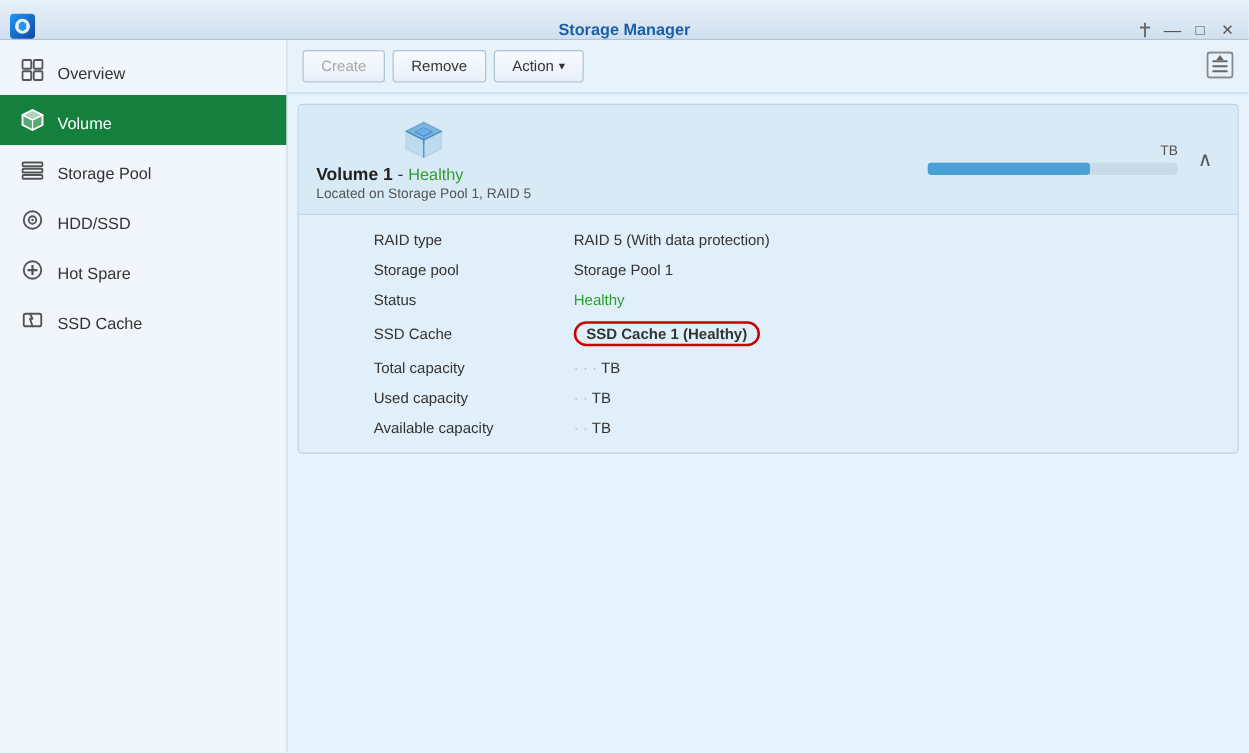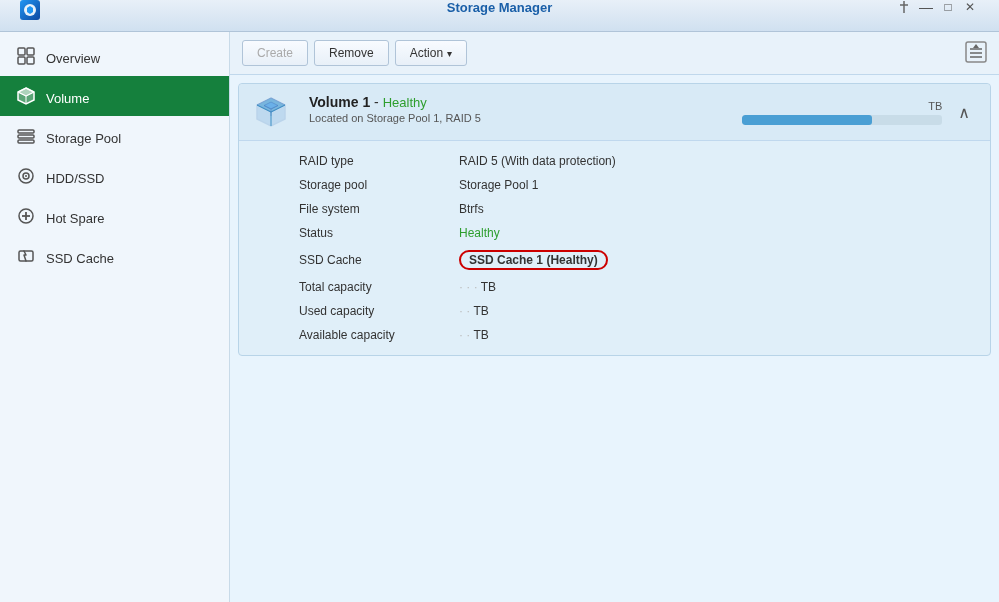--- a/index.html
+++ b/index.html
@@ -12,23 +12,23 @@
       overflow: hidden;
       display: flex;
       flex-direction: column;
     }
 
     
     .title-bar {
       background: linear-gradient(to bottom, #e8f0f8, #d0e0f0);
       height: 32px;
       display: flex;
-      align-items: flex-start;
+      align-items: flex-end;
       justify-content: space-between;
-      padding: 0 20px;
+      padding: 0 8px;
       border-bottom: 1px solid #b0c4d8;
       flex-shrink: 0;
     }
     .title-bar-icon {
       width: 20px;
       height: 20px;
       background: linear-gradient(135deg, #2196F3, #0D47A1);
       border-radius: 3px;
       display: flex;
       align-items: center;
@@ -139,22 +139,23 @@
       display: flex;
       align-items: center;
       padding: 10px 14px;
       background: #d8eaf6;
       border-radius: 4px 4px 0 0;
       border-bottom: 1px solid #c0d8ee;
       justify-content: space-between;
     }
     .volume-header-left {
       display: flex;
-      align-items: flex-start;
-      gap: 20px;
+      align-items: center;
+      gap: 1px;
+      flex-direction: column;
     }
     .volume-cube-icon {
       width: 36px;
       height: 36px;
       display: flex;
       align-items: center;
       justify-content: center;
     }
     .volume-title-block {
       display: flex;
@@ -416,24 +417,20 @@
           <div class="detail-row">
             <div class="detail-label">RAID type</div>
             <div class="detail-value">RAID 5 (With data protection)</div>
           </div>
 
           <div class="detail-row">
             <div class="detail-label">Storage pool</div>
             <div class="detail-value">Storage Pool 1</div>
           </div>
 
-          <div class="detail-row">
-            <div class="detail-label">File system</div>
-            <div class="detail-value">Btrfs</div>
-          </div>
 
           <div class="detail-row">
             <div class="detail-label">Status</div>
             <div class="detail-value green">Healthy</div>
           </div>
 
           <div class="detail-row">
             <div class="detail-label">SSD Cache</div>
             <div class="detail-value ssd-cache">
               <span style="font-weight:bold;">SSD Cache 1</span>

